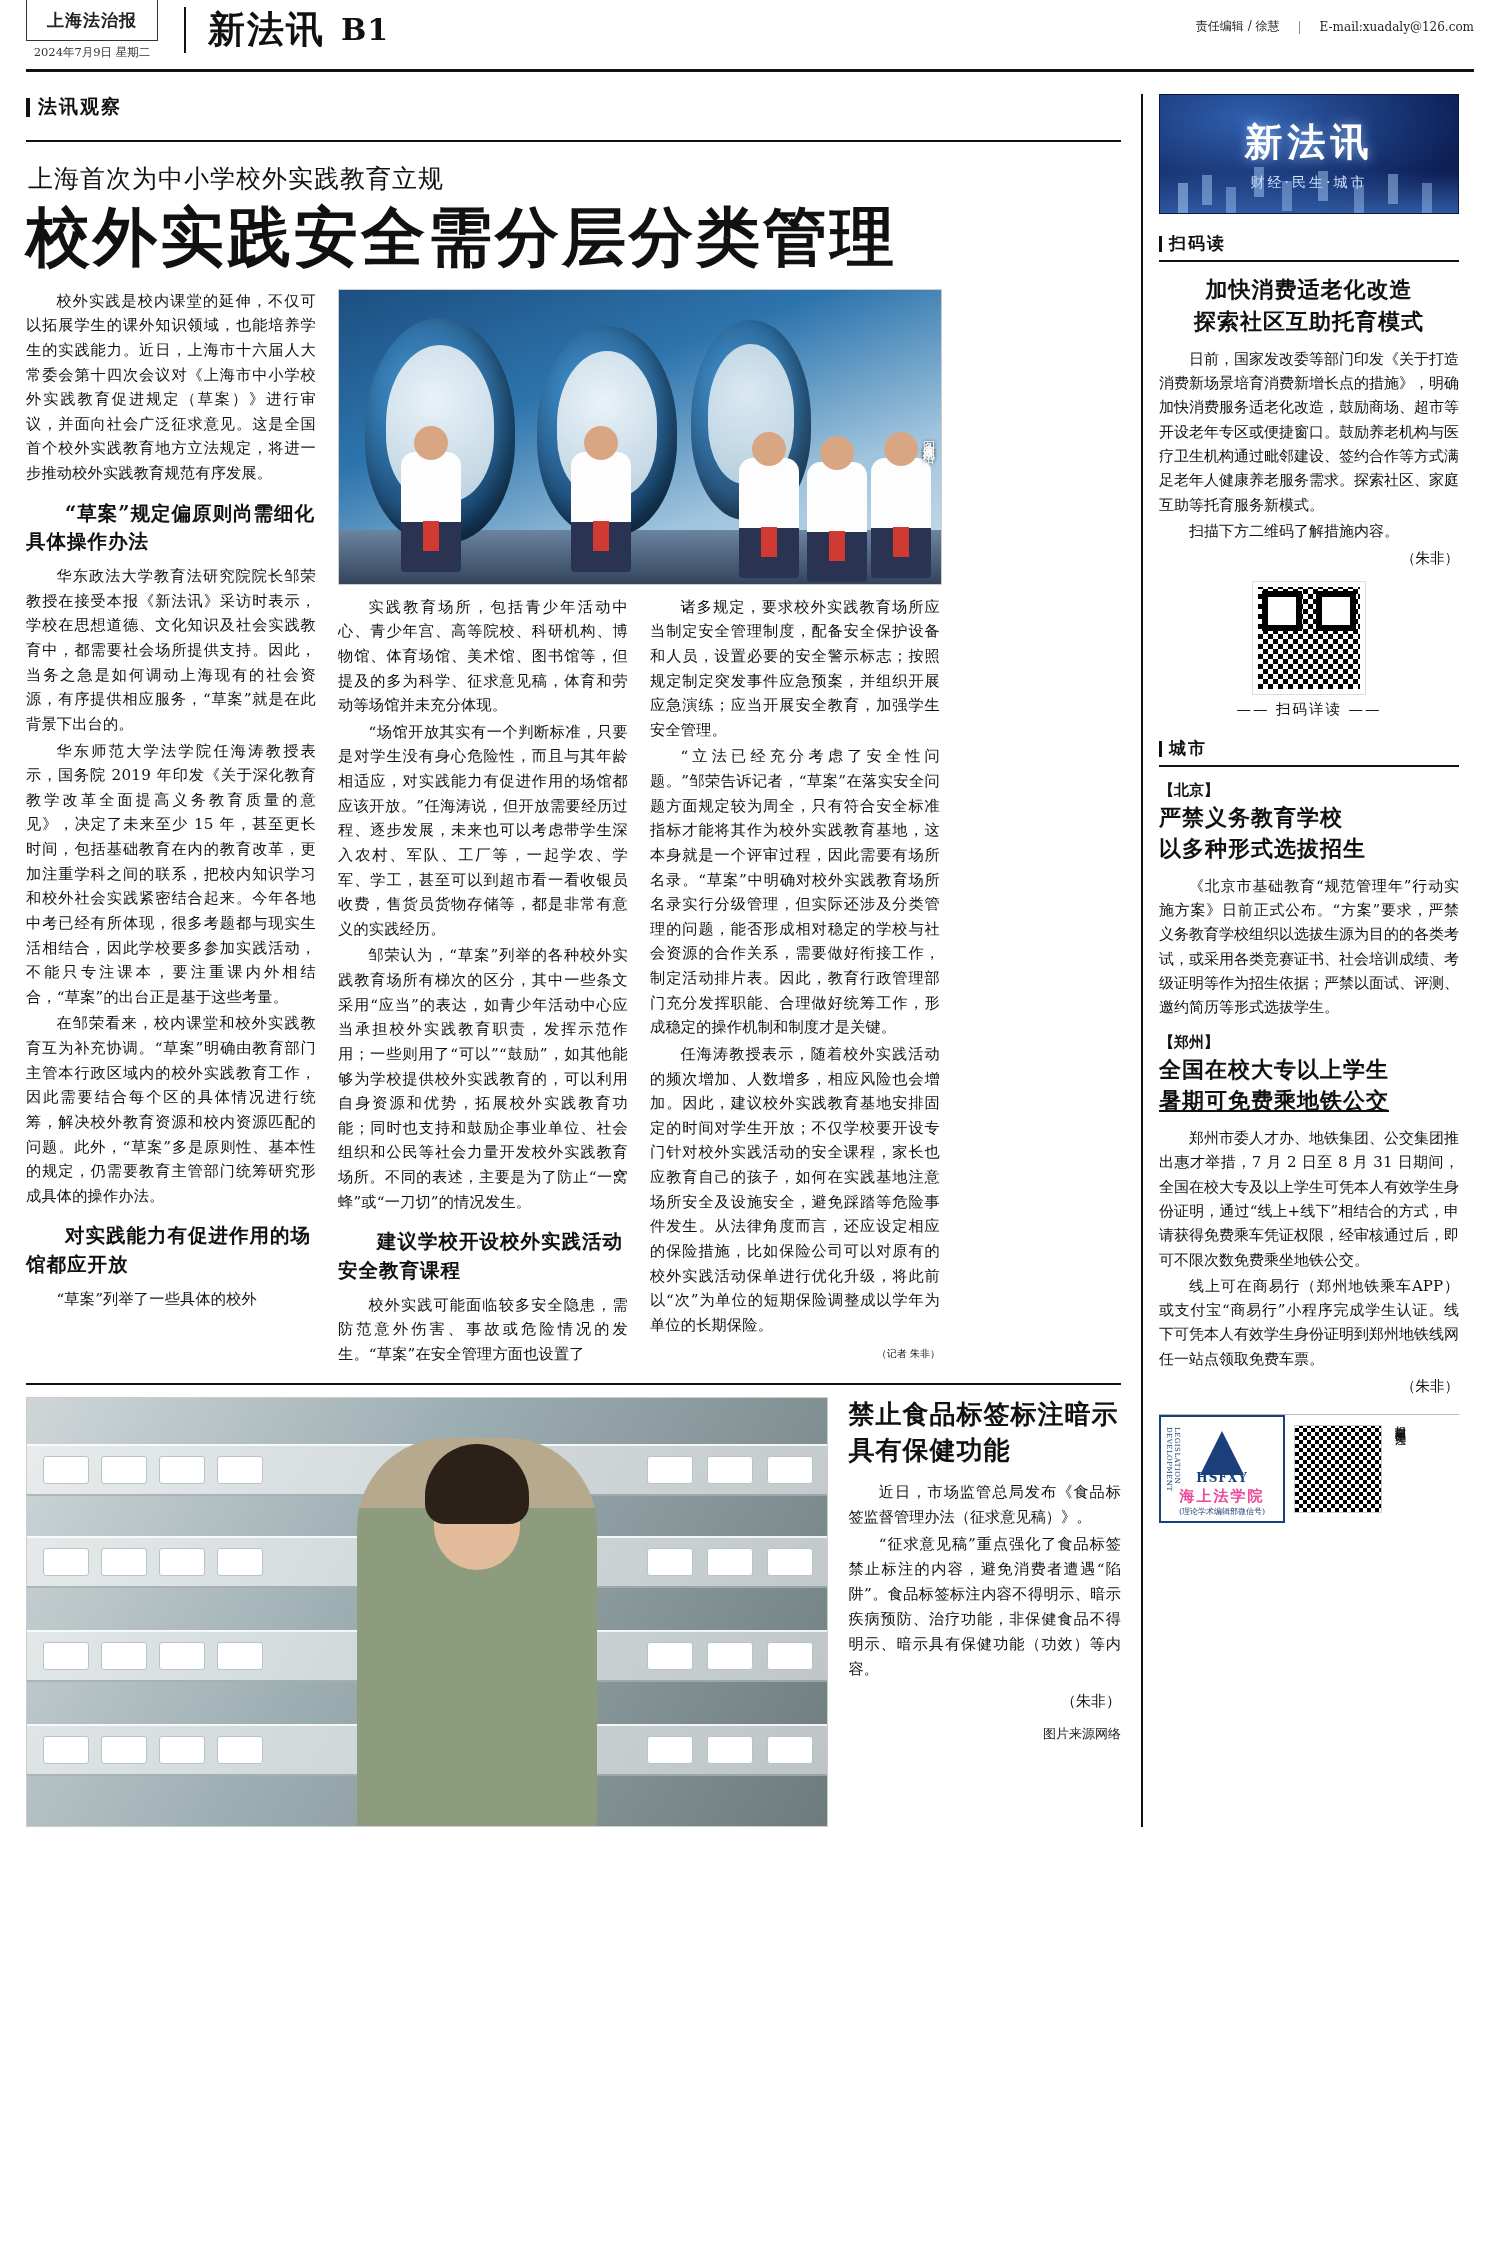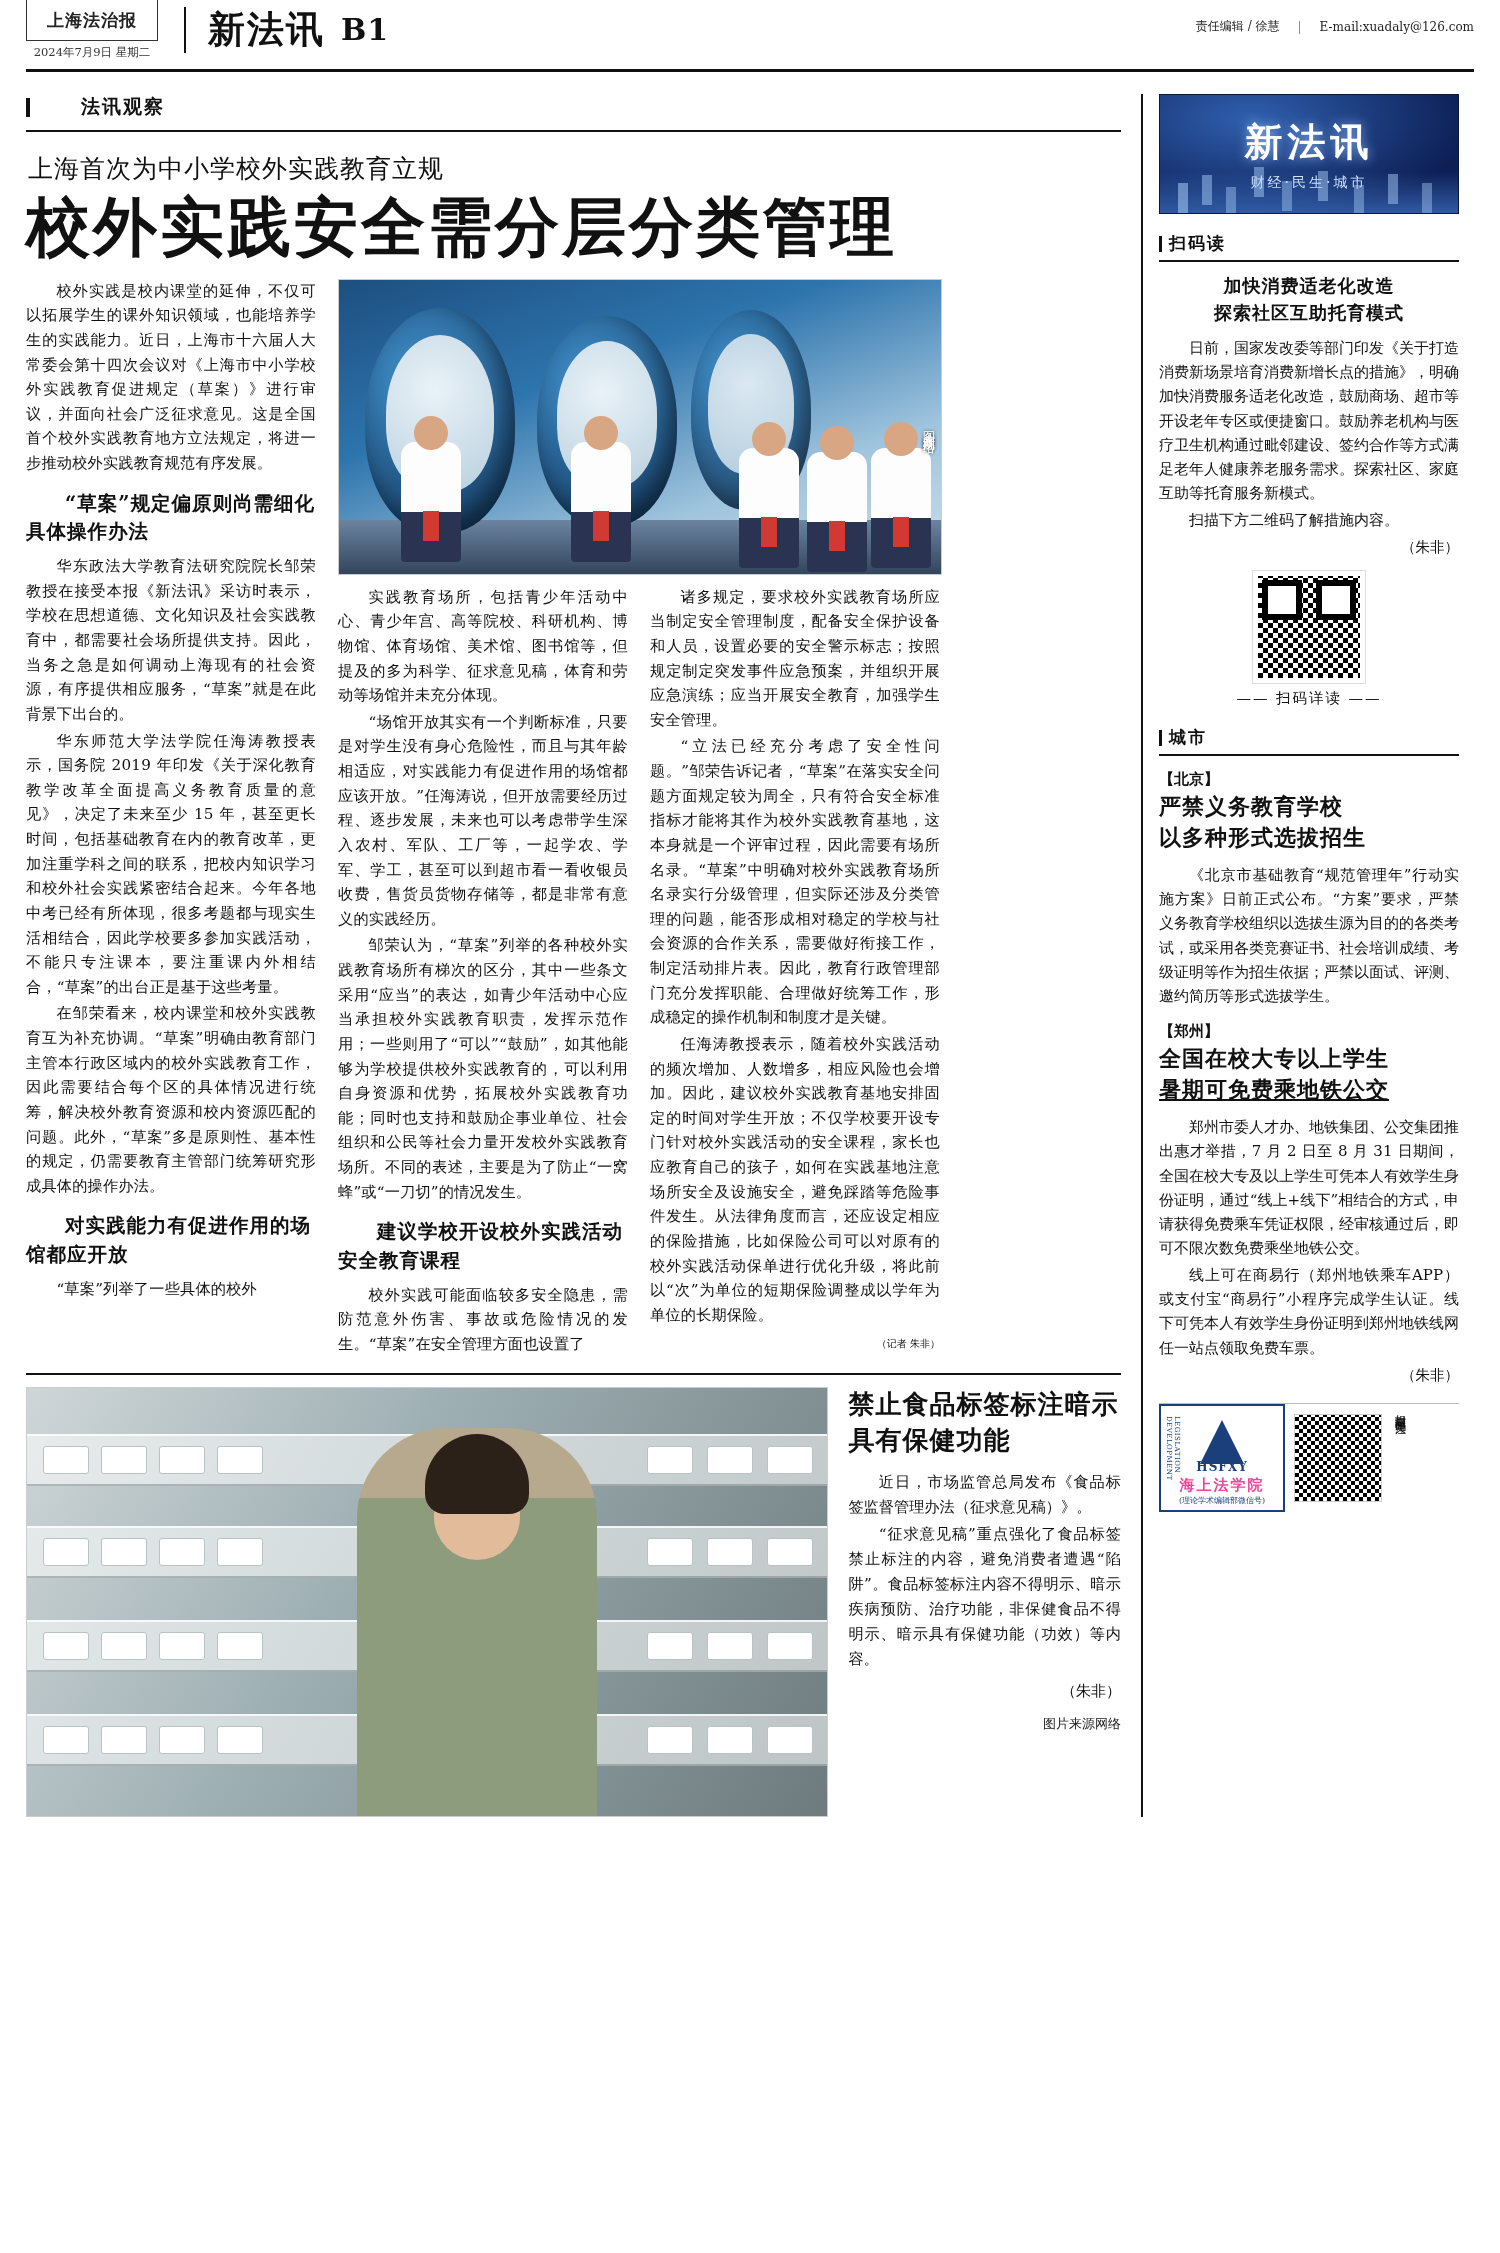--- a/index.html
+++ b/index.html
@@ -72,22 +72,21 @@
     margin-top: 22px;
   }
   .left-col { width: 1115px; padding-right: 20px; }
   .vrule { width: 2px; background: #111; margin: 0 16px 0 0; }
   .right-col { width: 300px; }
 
   
   .kicker {
     display: flex; align-items: center;
     border-bottom: 2px solid #111;
-    padding-bottom: 10px;
-    gap: 43px;
+    padding-bottom: 20px;
   }
   .kicker .bar { width: 4px; height: 19px; background: #111; margin-right: 8px;}
   .kicker .txt { font-size: 19px; font-weight: bold; letter-spacing: 2px; }
 
   .shoulder {
     font-size: 25px;
     margin: 20px 0 6px 2px;
     letter-spacing: 1px;
     color: #111;
   }
@@ -261,21 +260,21 @@
                 140px -12px 0 rgba(180,215,255,.45), 176px 2px 0 rgba(180,215,255,.4),
                 210px -9px 0 rgba(180,215,255,.45), 244px 0px 0 rgba(180,215,255,.4);
   }
   .rc-kicker {
     display:flex; align-items:center; border-bottom:2px solid #111;
     padding-bottom:5px; margin-top:18px; margin-bottom:12px;
   }
   .rc-kicker .bar { width:3px; height:16px; background:#111; margin-right:7px;}
   .rc-kicker .txt { font-size:17px; font-weight:bold; letter-spacing:2px;}
   .rc-title {
-    font-size: 18px; font-weight:bold; line-height:1.38; letter-spacing:1px;
+    font-size: 22px; font-weight:bold; line-height:1.38; letter-spacing:1px;
     text-align:center; margin-bottom:10px;
   }
   .right-col p {
     font-size: 15px; line-height:1.62; text-indent:2em; margin:0 0 2px 0;
     text-align: justify;
   }
   .rc-byline { text-align:right; font-size:14.5px; margin-top:6px; }
   .qr {
     width: 112px; height: 112px;
     margin: 14px auto 6px auto;

